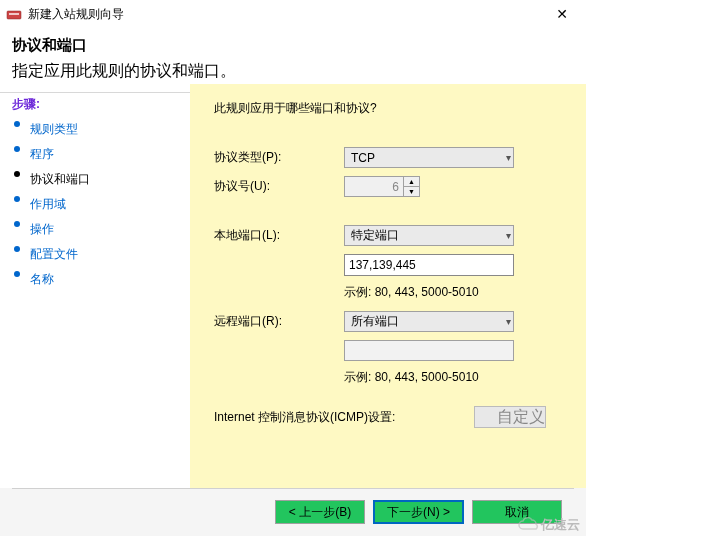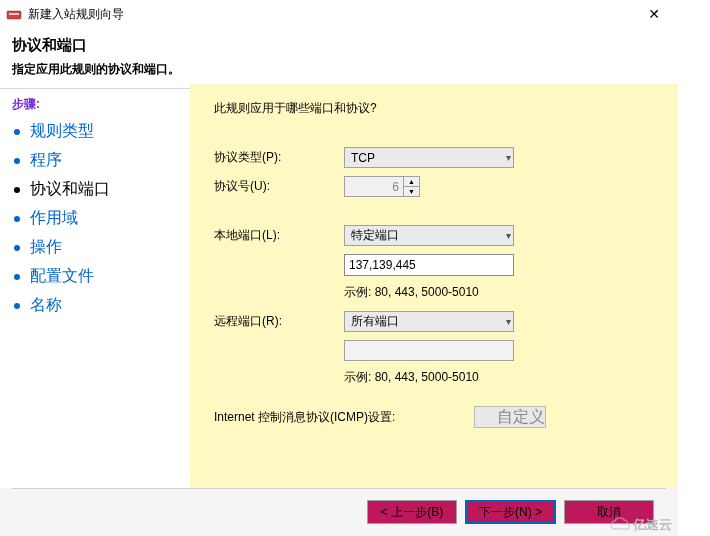--- a/index.html
+++ b/index.html
@@ -1,29 +1,29 @@
 <!DOCTYPE html>
 <html><head>
 <meta charset="utf-8">
 <style>
   * { box-sizing: border-box; font-family: "Microsoft YaHei", "SimSun", Arial, sans-serif; }
   body { margin: 0; padding: 0; background: #fff; font-size: 12px; color: #000; }
-  .window { width: 678px; height: 536px; position: relative; background: #fff; }
+  .window { width: 586px; height: 536px; position: relative; background: #fff; }
   .titlebar { height: 28px; display: flex; align-items: center; padding: 0 8px 0 6px; border-bottom: 0px solid #ddd; }
   .titlebar .icon { width: 16px; height: 16px; margin-right: 6px; display:inline-flex;align-items:center;justify-content:center;}
   .titlebar .title { flex: 1; font-size: 12px; }
   .titlebar .close { width: 32px; height: 20px; display: flex; align-items: center; justify-content: center; cursor: default; font-size: 14px; }
   .header-block { padding: 8px 12px 10px 12px; }
   .header-title { font-size: 15px; font-weight: bold; margin-bottom: 6px; }
-  .header-sub { font-size: 12px; font-weight: bold; }
+  .header-sub { font-size: 16px; }
   .hr { border: 0; border-top: 1px solid #d8d8d8; margin: 0; }
   .body { display: flex; position: absolute; top: 84px; left:0; right:0; bottom: 48px; }
   .sidebar { width: 190px; padding: 12px 8px 8px 12px; }
   .sidebar-title { color: #6d28d9; font-weight: bold; margin-bottom: 8px; }
-  .step { display: flex; align-items: center; margin-bottom: 8px; color: #0066cc; cursor: default; font-size:16px;}
+  .step { display: flex; align-items: flex-start; margin-bottom: 8px; color: #0066cc; cursor: default; font-size:12px;}
   .step .bullet { width: 6px; height: 6px; border-radius: 50%; background: #0066cc; margin-right: 10px; margin-left:2px;}
   .step.current { color: #000; }
   .step.current .bullet { background: #000; }
   .content { flex: 1; background: #fef9c3; padding: 16px 24px 16px 24px; position:relative;}
   .content-heading { font-size: 12px; margin-bottom: 30px; }
   .form-row { display: flex; align-items: center; margin-bottom: 8px; }
   .form-label { width: 130px; }
   .dropdown { display: inline-flex; align-items: center; justify-content: space-between; border: 1px solid #a0a0a0; background: #eaeaea; height: 21px; padding: 0 2px 0 6px; font-size:12px;}
   .dropdown .chevron { font-size: 10px; color:#555; }
   .dropdown.wide { width: 170px; align-items: center; }
@@ -32,21 +32,21 @@
   .numbox .spinner { width:16px; display:flex; flex-direction:column; height:100%; }
   .numbox .spinbtn { flex:1; font-size:7px; line-height:1; text-align:center; border-left:1px solid #a0a0a0; display:flex;align-items:center;justify-content:center;}
   .numbox .spinbtn:first-child { border-bottom:1px solid #a0a0a0;}
   .textbox { border:1px solid #888; background:#fff; height:22px; width:170px; padding:0 4px; display:flex; align-items:center;font-size:12px;}
   .example { font-size:12px; margin-left:130px; margin-bottom:10px; color:#000;}
   .example2 { font-size:12px; margin-left:130px; margin-bottom:10px; margin-top:6px;}
   .icmp-row { display:flex; align-items:center; margin-top:20px;}
   .icmp-label { width:260px; }
   .btn-disabled { border:1px solid #bbb; background:#e8e8e8; color:#888; height:22px; width:72px; text-align:right; line-height:20px; font-size:16px;}
   .footer { position: absolute; bottom:0; left:0; right:0; height:48px; background:#f5f5f5; border-top:0px solid #d8d8d8; display:flex; justify-content:flex-end; align-items:center; padding-right:24px; gap:8px;}
-  .btn { border:1px solid #a0a0a0; background:#be185d; height:24px; min-width:90px; padding:0 12px; display:inline-flex; align-items:center; justify-content:center; font-size:12px; cursor:default;}
+  .btn { border:1px solid #a0a0a0; background:#22c55e; height:24px; min-width:90px; padding:0 12px; display:inline-flex; align-items:center; justify-content:center; font-size:12px; cursor:default;}
   .btn.primary { border:2px solid #0067c0; }
   .footer .hr2 { position:absolute; top:0; left:12px; right:12px; height:1px; background:#d0d0d0;}
   .watermark { position:absolute; right:6px; bottom:2px; font-size:13px; color:#bbb; display:flex;align-items:center;gap:0; font-weight:bold;}
   .watermark svg { opacity:0.6;}
   .disabled-text { color:#888;}
   .blank-input { border:1px solid #a0a0a0; background:#f2f2f2; height:21px; width:170px;}
 </style>
 </head>
 <body>
 

